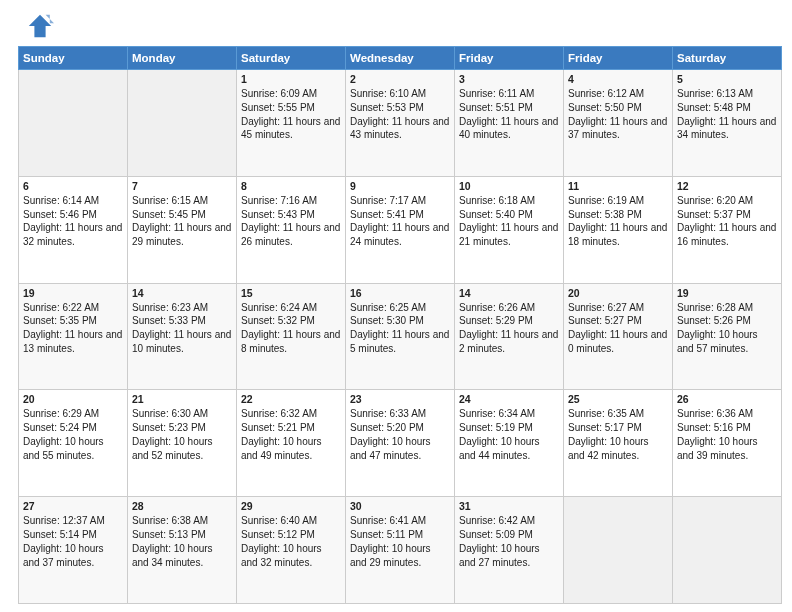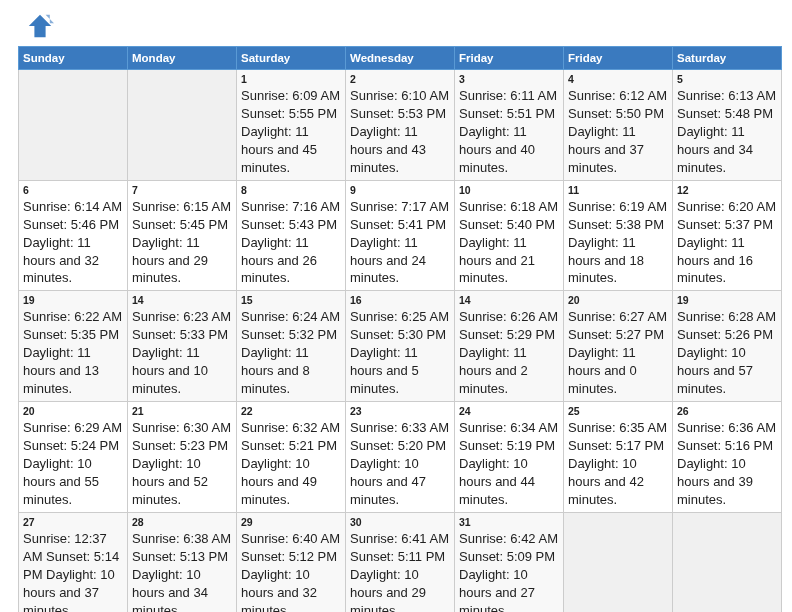--- a/index.html
+++ b/index.html
@@ -92,21 +92,21 @@
     .calendar tbody tr:nth-child(even) td {
       background: #ffffff;
     }
     .day-num {
       font-weight: bold;
       font-size: 10.5px;
       display: block;
       margin-bottom: 2px;
     }
     .day-info {
-      font-size: 13px;
+      font-size: 10px;
       line-height: 1.38;
       color: #222;
     }
     .empty-cell {
       background: #f0f0f0 !important;
     }
   </style>
 </head>
 <body>
 

